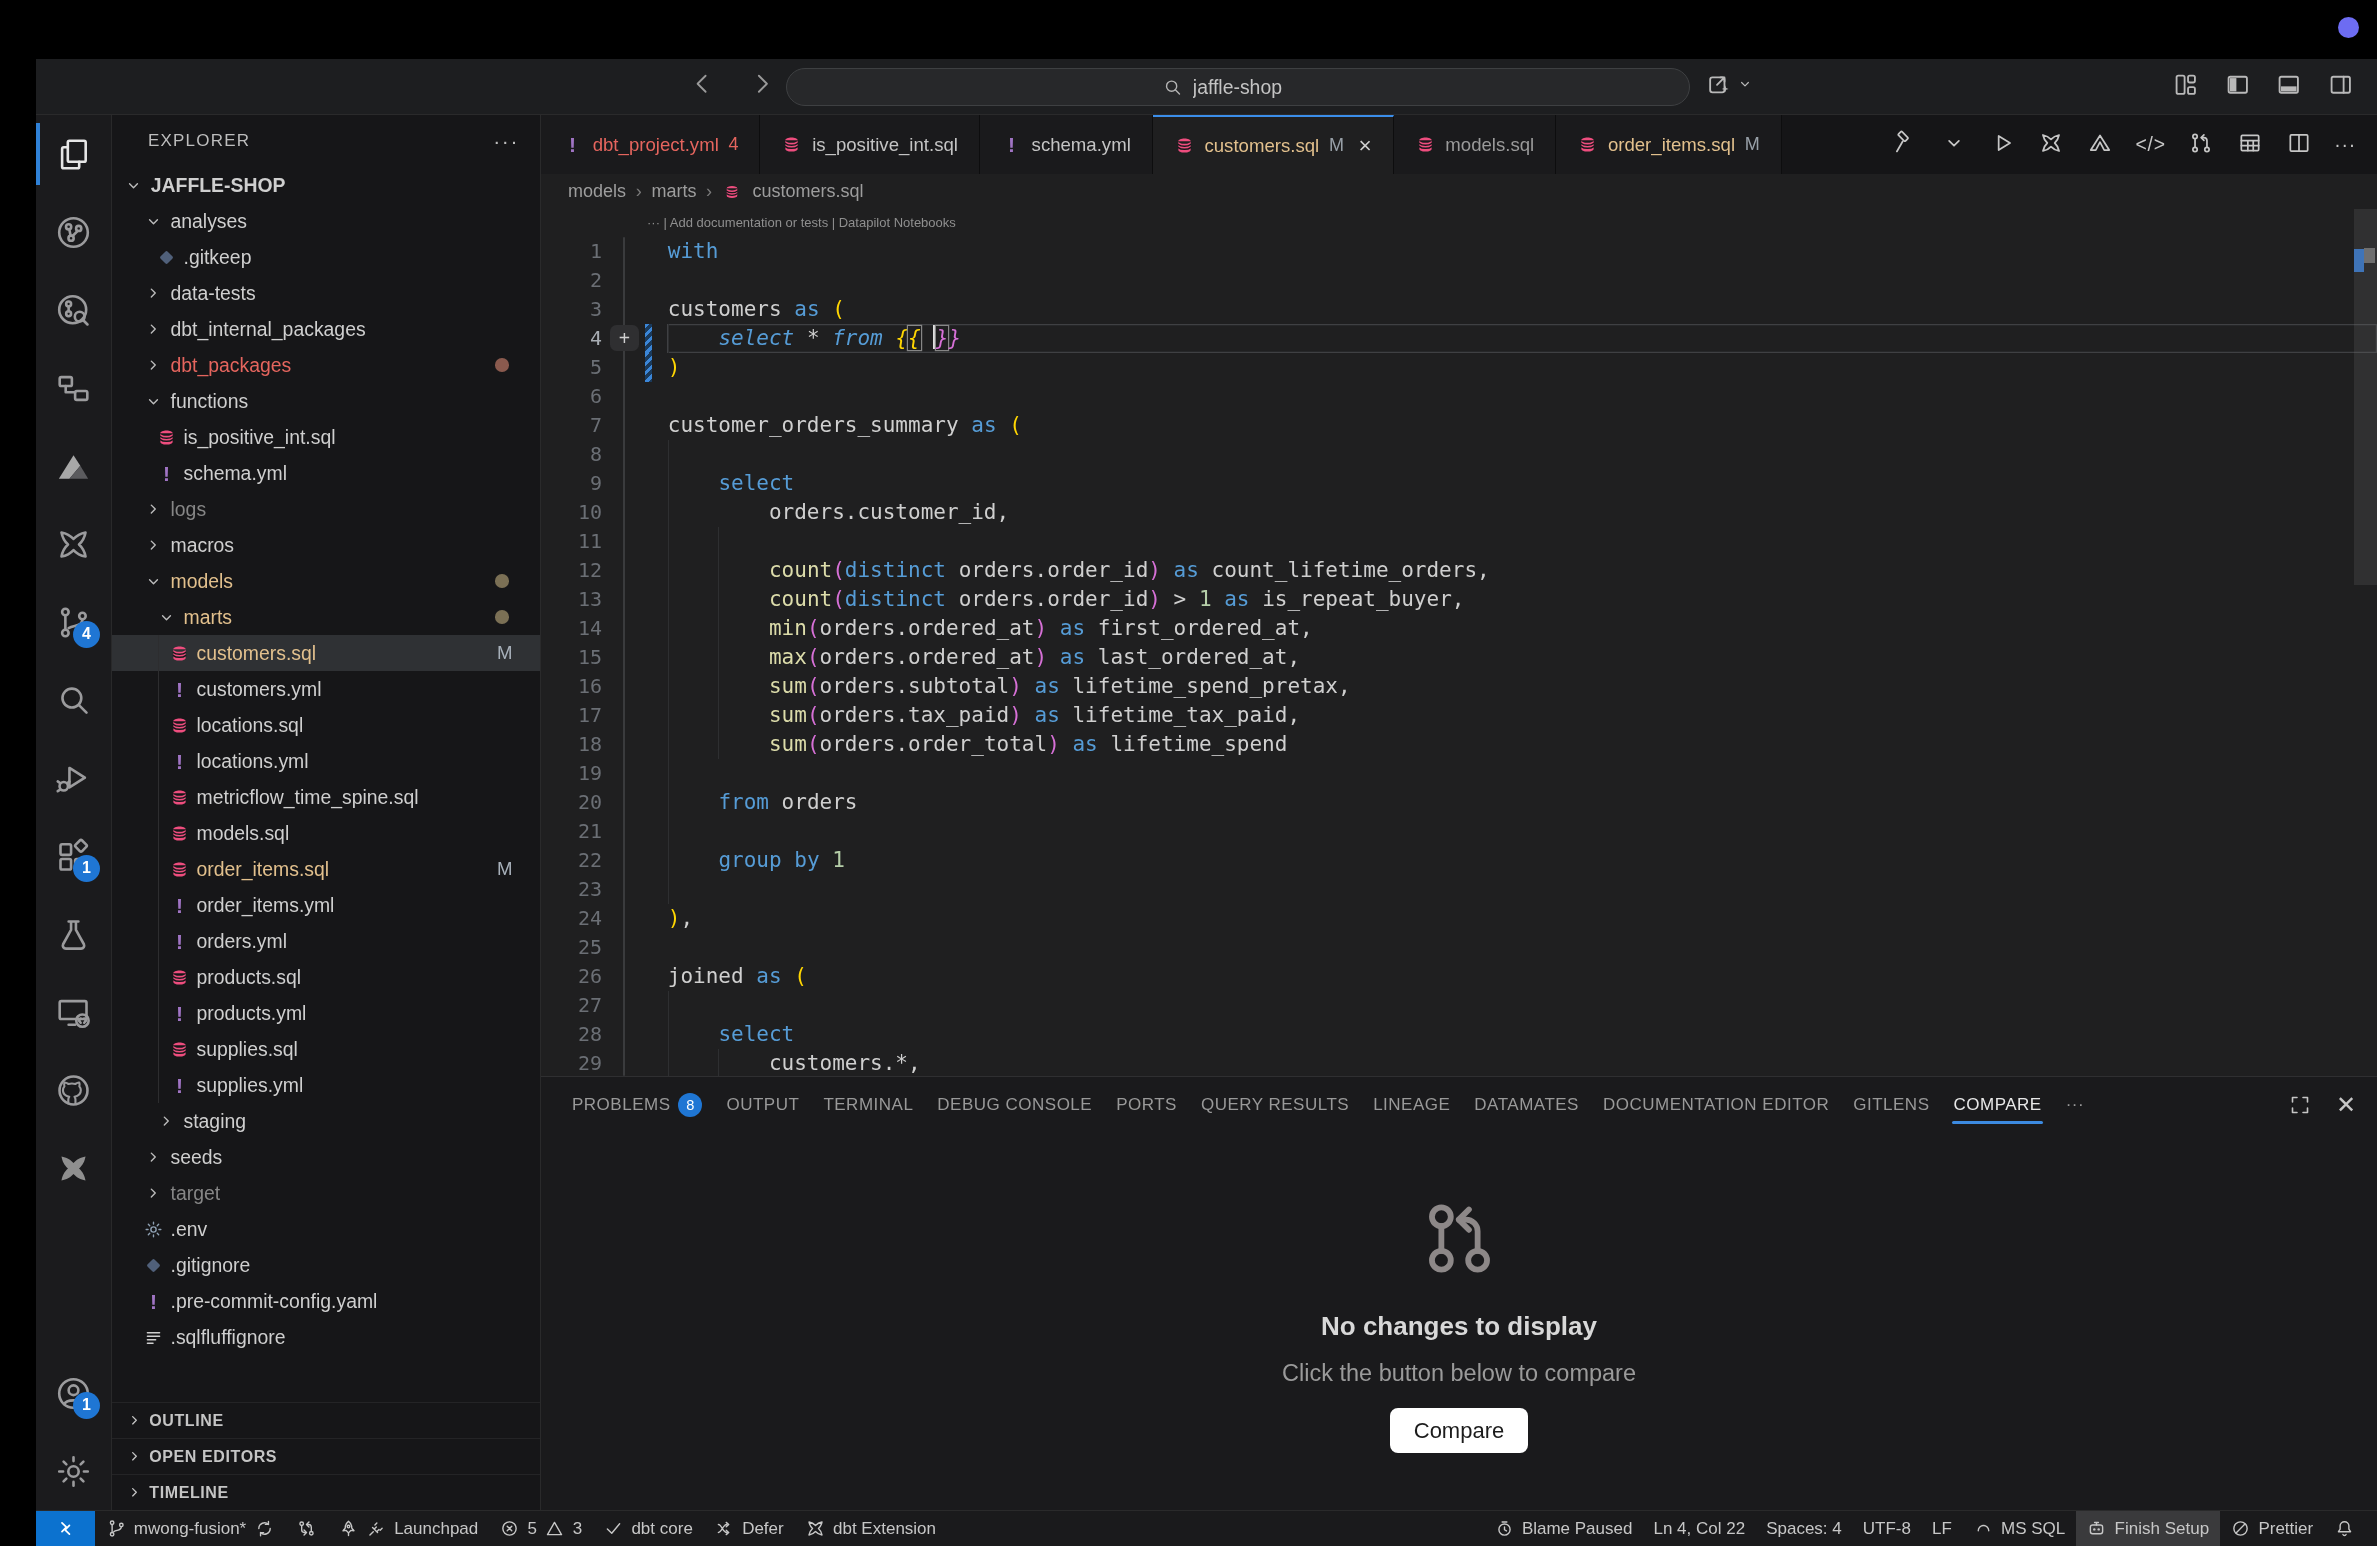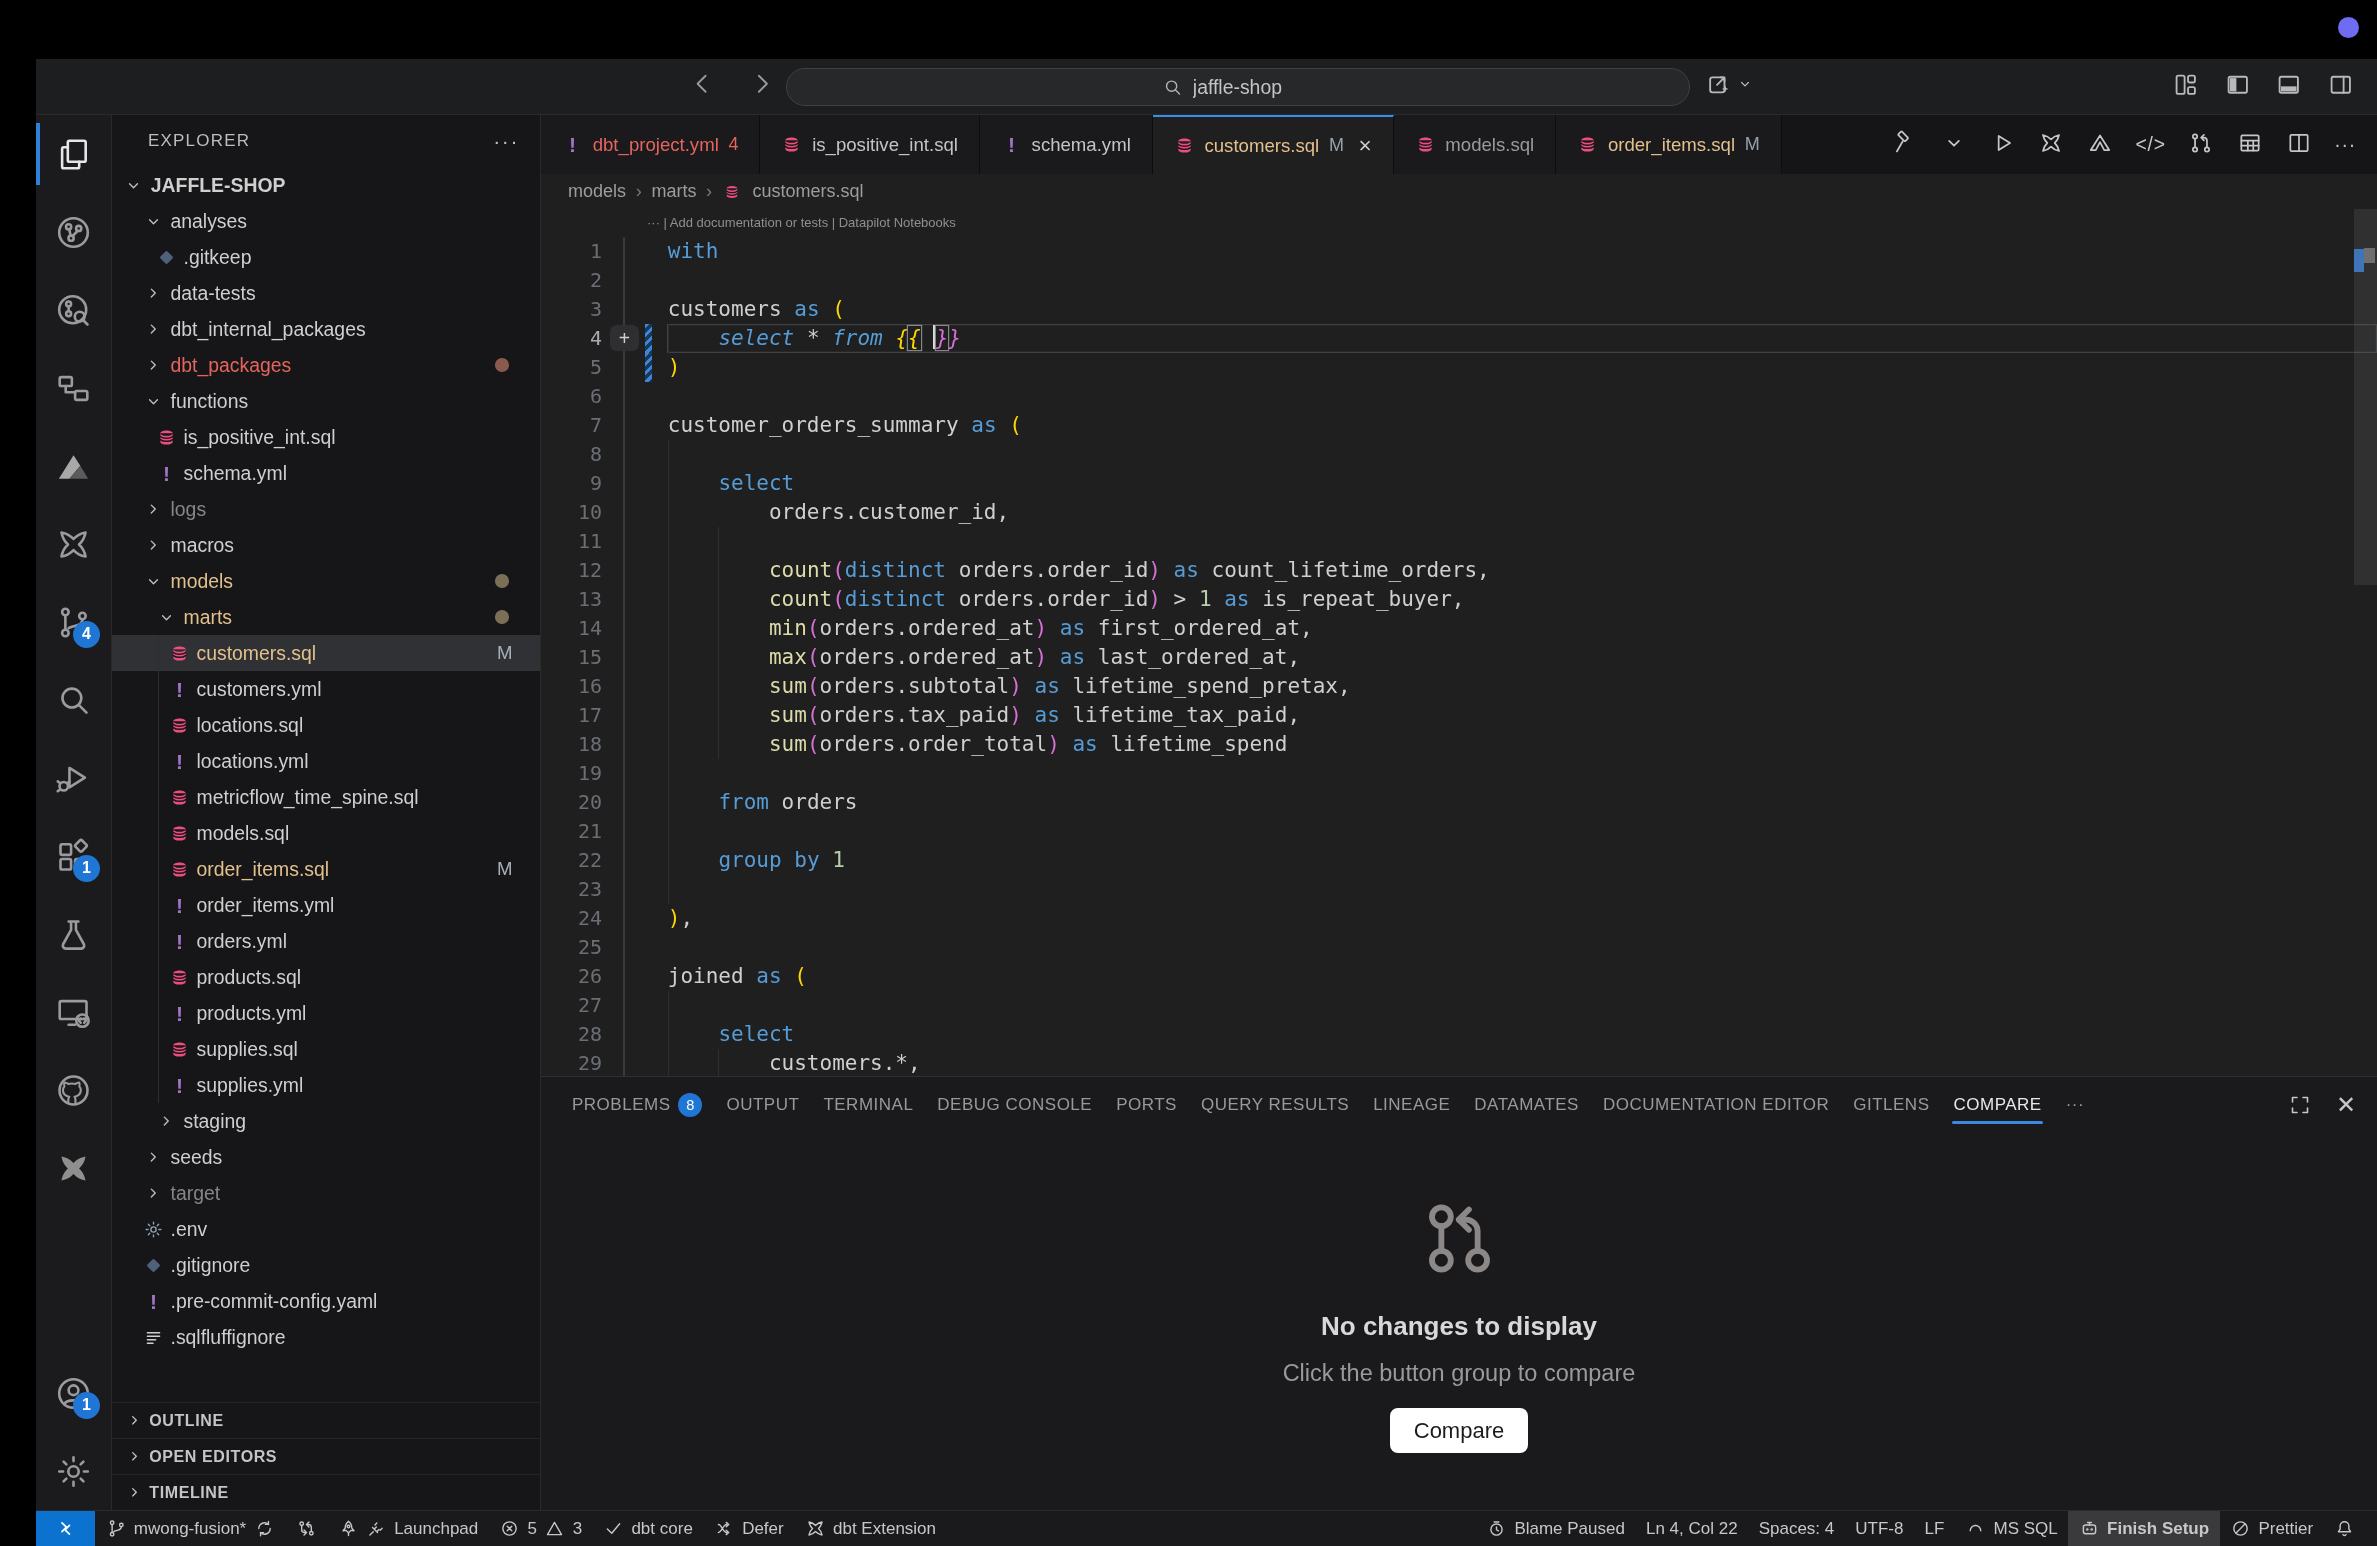--- a/index.html
+++ b/index.html
@@ -114,21 +114,21 @@
   .pe-title { margin-top:29px; font-size:26px; font-weight:bold; color:#d8d8d8; }
   .pe-sub { margin-top:18px; font-size:23.5px; color:#9a9a9a; }
   .pe-btn { margin-top:21px; background:#fff; color:#1c1c1c; font-size:22px; padding:9.7px 24px; border:none;
     border-radius:8px; cursor:pointer; font-family:inherit; }
 
   
   .status-bar { position:absolute; left:0; right:0; bottom:0; height:36px; background:#1a1a1c; border-top:0.8px solid #2a2a2b;
     display:flex; align-items:center; font-size:17px; color:#c7c7c7; }
   .sb-item { display:flex; align-items:center; gap:7.3px; padding:0 10.5px; height:100%; cursor:pointer; white-space:nowrap; }
   .sb-item.accent { background:#0c72cf; color:#fff; width:59px; justify-content:center; padding:0; }
-  .sb-item.hl { background:#3a3a3c;font-weight:bold; }
+  .sb-item.hl { background:#3a3a3c; }
   .sb-item .ic svg { width:21px; height:21px; }
   .sb-right { margin-left:auto; display:flex; height:100%; align-items:center; padding-right:11.3px; }
   .ic { display:inline-flex; align-items:center; }
 </style>
 </head>
 <body>
 
 <div class="root">
   <div class="menu-strip">
     <div class="rec-dot" id="recDot" style="background: rgb(109, 108, 242);"></div>
@@ -1101,21 +1101,21 @@
             <svg viewBox="0 0 24 24" width="87" height="87" fill="none" stroke="currentColor" stroke-width="1.6" stroke-linecap="round" stroke-linejoin="round">
               <circle cx="7" cy="6" r="2.6"></circle>
               <circle cx="7" cy="18" r="2.6"></circle>
               <circle cx="17" cy="18" r="2.6"></circle>
               <path d="M7 8.6v6.8M17 15.4V10a3.2 3.2 0 0 0-3.2-3.2h-1.9"></path>
               <path d="M14.6 4 11.8 6.8l2.8 2.8"></path>
             </svg>
           </span>
         </span>
       <div class="pe-title">No changes to display</div>
-      <div class="pe-sub">Click the button group to compare</div>
+      <div class="pe-sub">Click the button below to compare</div>
       <button class="pe-btn">Compare</button>
     </div>
   </div>
 
   <div class="status-bar">
     <div id="statusLeft" style="display:flex;height:100%;align-items:center;">
         <div class="sb-item accent">
           <span class="ic">
             <svg viewBox="0 0 24 24" width="21" height="21" fill="none" stroke="currentColor" stroke-width="1.6" stroke-linecap="round" stroke-linejoin="round">
               <path d="M8 5.5l5 5-5 5" stroke-width="2"></path>

